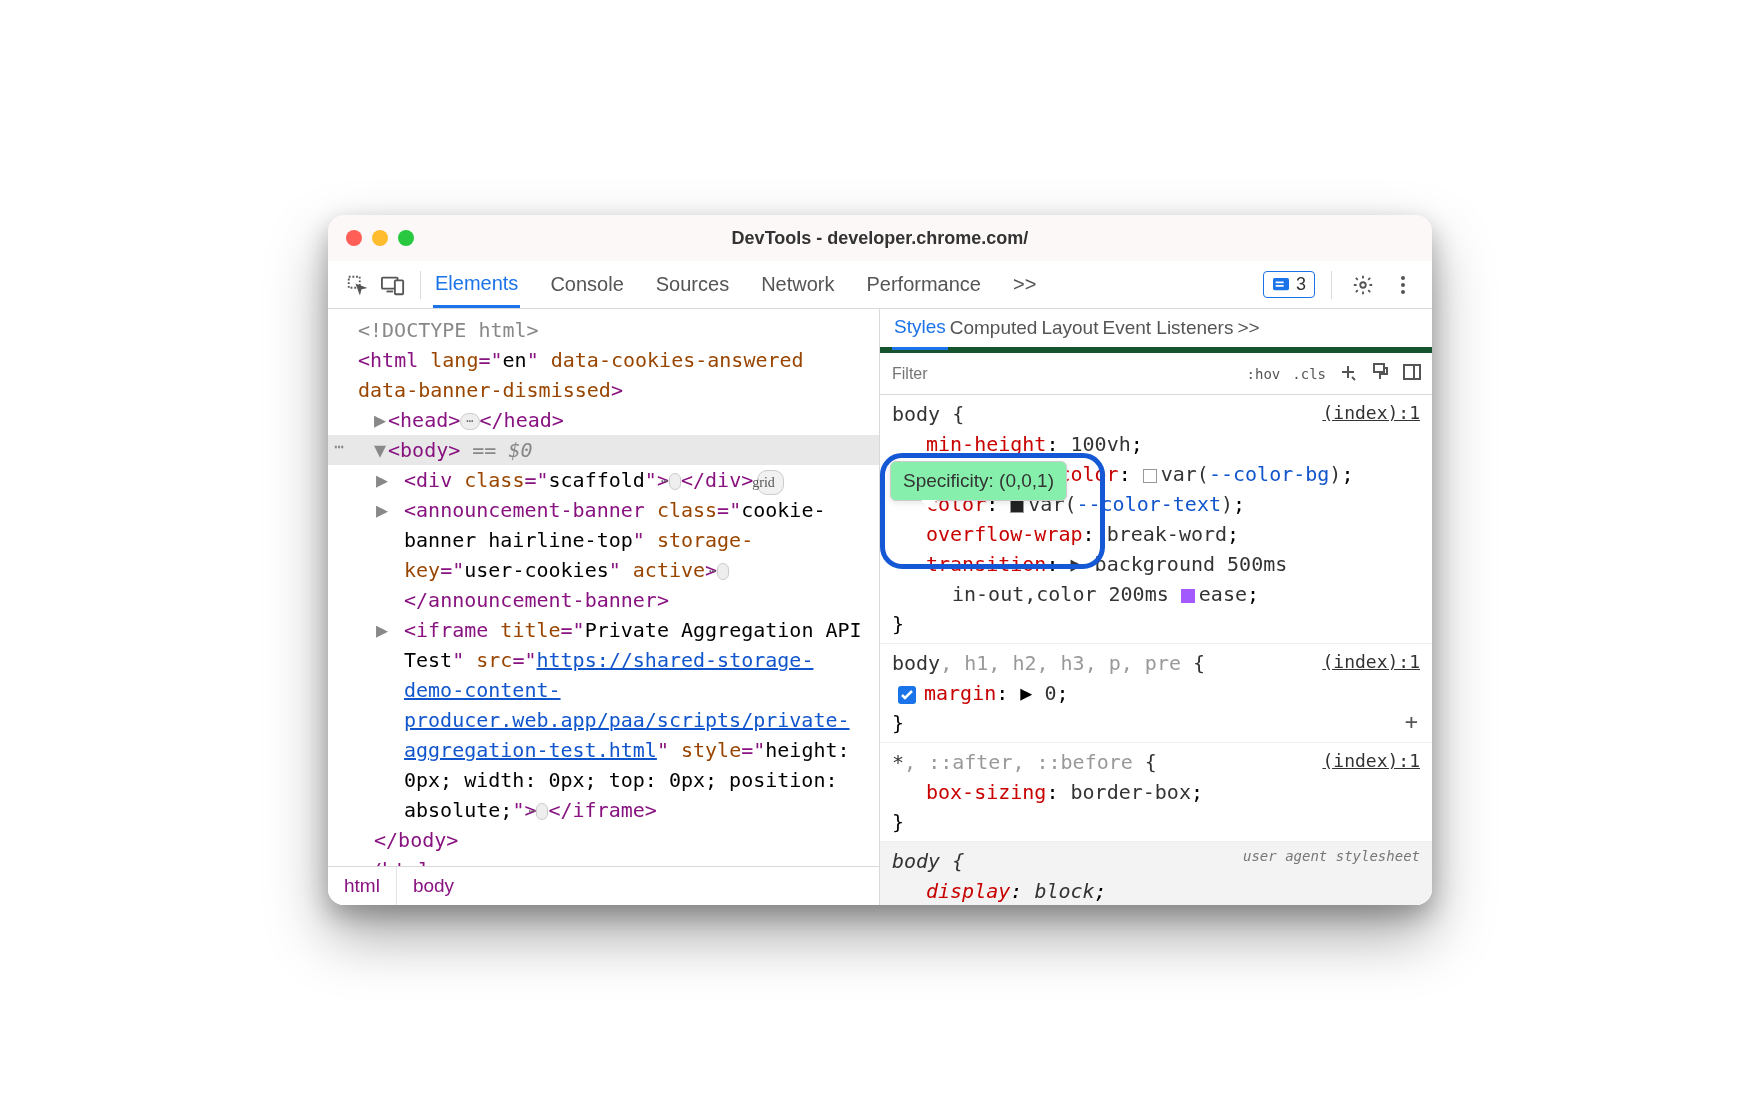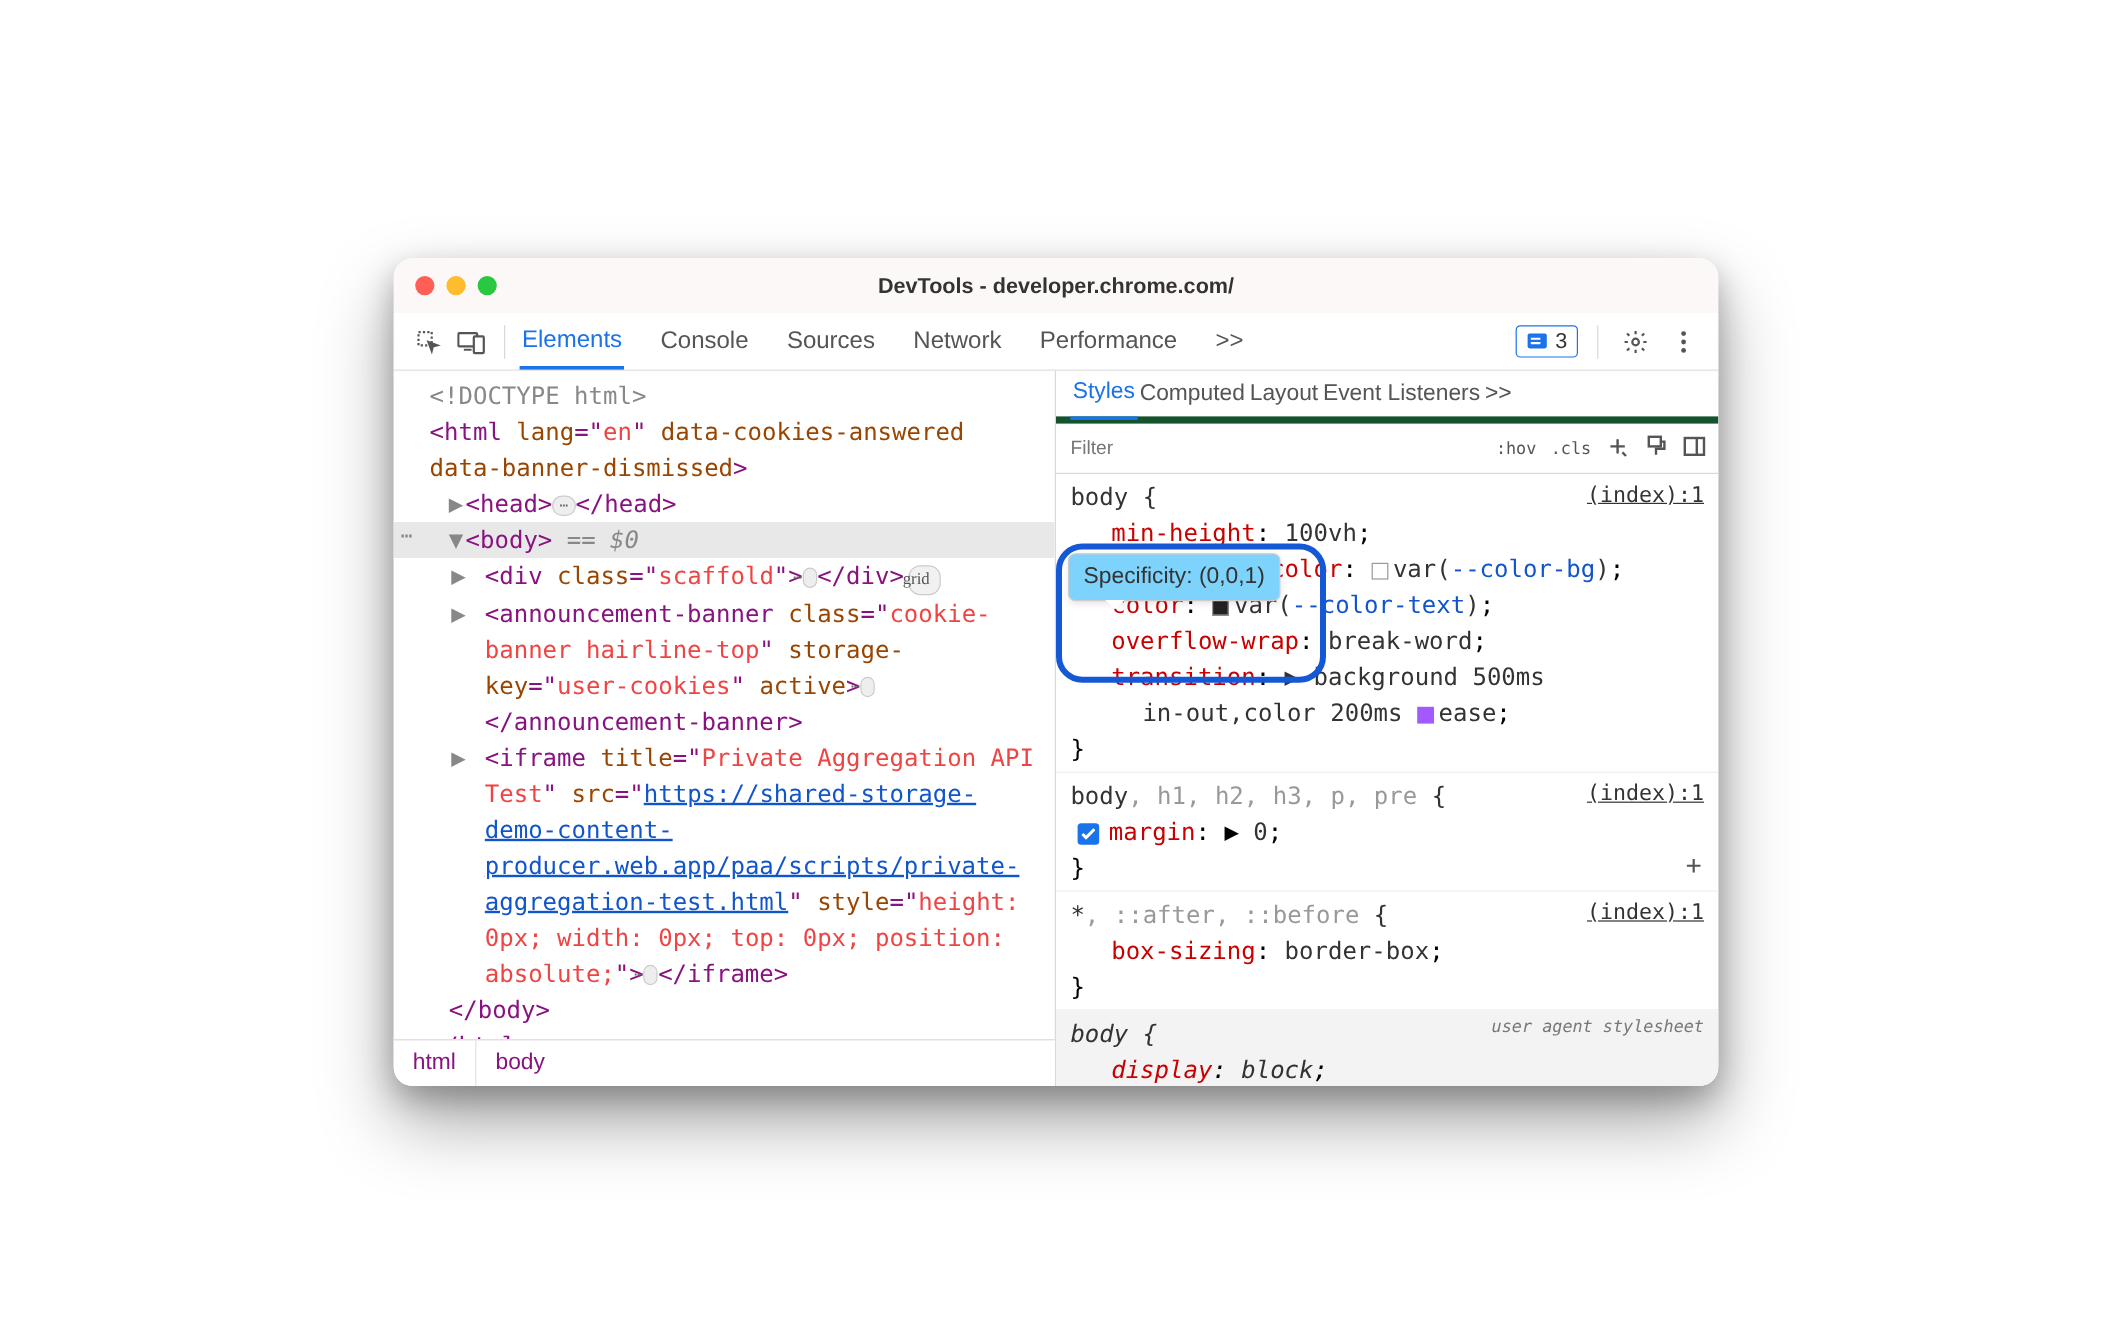--- a/index.html
+++ b/index.html
@@ -69,21 +69,21 @@
   .dom-line { white-space: pre-wrap; word-break: break-word; padding: 0 10px 0 30px; }
   .dom-line.indent1 { padding-left: 46px; }
   .dom-line.indent2 { padding-left: 76px; text-indent: -14px; padding-right: 10px;}
   .selected-line { background: #e8e8e8; position: relative; }
   .selected-line::before {
     content: "⋯"; position: absolute; left: 6px; color: #888; font-size: 16px;
   }
   .punct { color: #881280; }
   .tagname { color: #881280; }
   .attr-name { color: #994500; }
-  .attr-value { color: #ef4444; }
+  .attr-value { color: #000000; }
   .doctype { color: #888; }
   .dollar { color: #888; font-style: italic; }
   .link-val { color: #1155cc; text-decoration: underline; }
   .ellips-badge {
     display: inline-block; background: #eee; border: 1px solid #ccc;
     border-radius: 10px; font-size: 12px; padding: 0 5px; color: #666; vertical-align: middle;
     line-height: 1.2;
   }
   .badge-grid {
     display: inline-block; background: #f1f1f1; border: 1px solid #ccc;
@@ -137,21 +137,21 @@
     vertical-align: middle; margin-right: 8px; margin-left: -28px;
   }
   .checkbox svg { stroke: white; }
   .ua-rule { background: #f3f3f3; font-style: italic; }
   .ua-label { color: #777; font-size: 14px; }
   .tooltip-highlight {
     position: absolute; border: 5px solid #1558d6; border-radius: 22px;
     left: 0px; top: 144px; width: 225px; height: 116px; pointer-events: none;
   }
   .tooltip-box {
-    position: absolute; background: #7dd3fc; border: 1px solid #ccc;
+    position: absolute; background: #86efac; border: 1px solid #ccc;
     border-radius: 6px; padding: 8px 12px; font-family: -apple-system, sans-serif;
     font-size: 19px; color: #333; top: 152px; left: 10px;
     box-shadow: 0 2px 6px rgba(0,0,0,0.1);
   }
   .tooltip-box::after {
     content: ""; position: absolute; bottom: -8px; left: 30px;
     border: 8px solid transparent; border-top-color: #fff; border-bottom: none;
   }
   .plus-add { position: absolute; right: 14px; bottom: 4px; color: #555; font-size: 22px; cursor: pointer; }
 </style>

